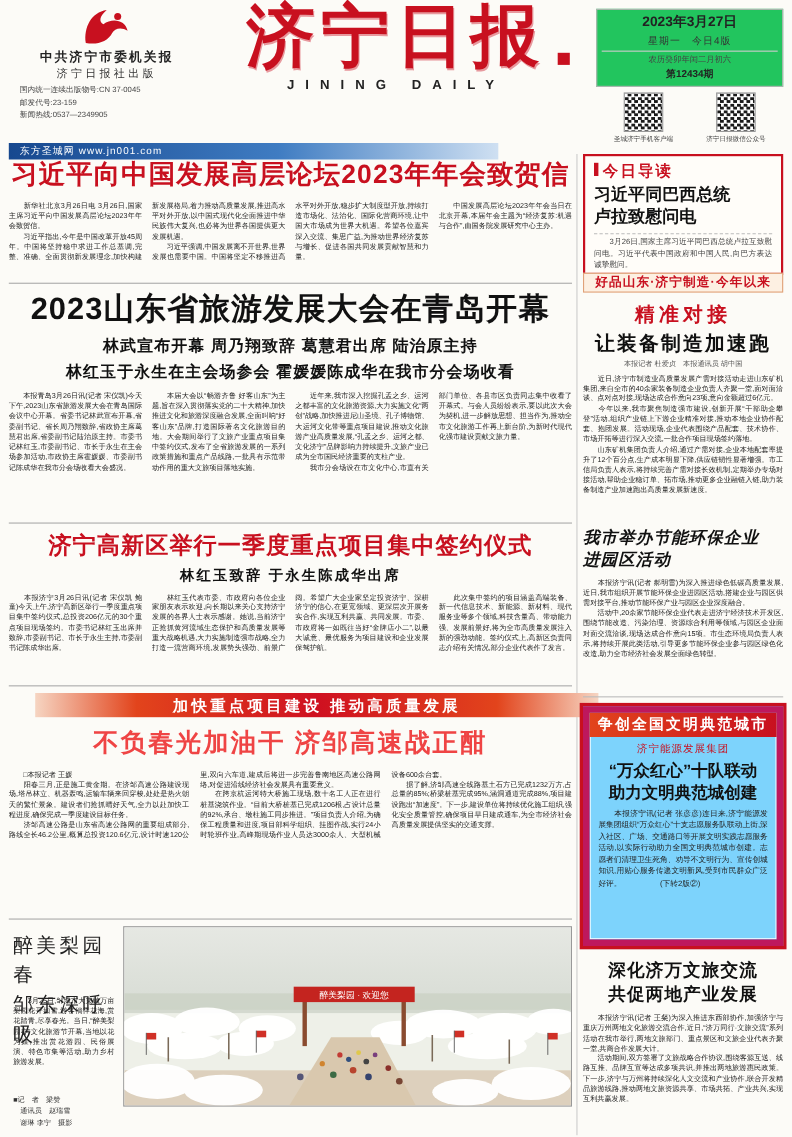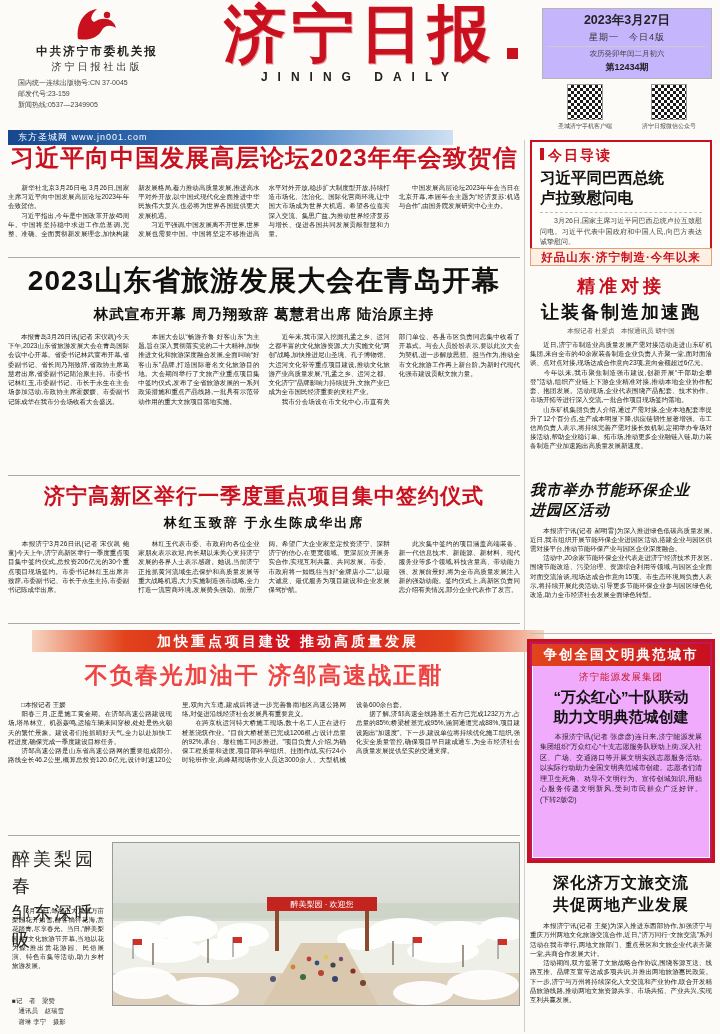--- a/index.html
+++ b/index.html
@@ -17,21 +17,21 @@
   .org2 { font-size:10px; letter-spacing:3px; color:#333; margin-top:1px; }
   .mh-info { margin-top:4px; text-align:left; font-size:7px; color:#444; line-height:1.55; padding-left:6px; }
   .mh-center { position:absolute; left:200px; top:2px; width:320px; text-align:center; }
   .paper-title {
     font-family:"Liberation Serif", serif; font-weight:bold; font-size:62px;
     color:#c8101f; letter-spacing:6px; line-height:1.05; text-shadow:1px 1px 0 #e7999e;
   }
   .paper-seal { position:absolute; right:2px; top:46px; width:11px; height:11px; background:#c8101f; }
   .paper-title-en { margin-top:3px; font-size:12px; letter-spacing:10px; color:#222; font-weight:bold; }
   .mh-right { position:absolute; right:8px; top:8px; width:170px; }
-  .date-box { border:1px solid #b5b5b5; padding:3px 4px 4px 4px; text-align:center; background:#c4b5fd; }
+  .date-box { border:1px solid #b5b5b5; padding:3px 4px 4px 4px; text-align:center; background:#22c55e; }
   .d1 { font-size:12.5px; font-weight:bold; color:#222; }
   .d2 { font-size:9px; margin-top:2px; color:#333; letter-spacing:1px; }
   .d3 { font-size:7.5px; margin-top:2px; color:#444; border-top:1px solid #ccc; padding-top:2px; }
   .d4 { font-size:9px; margin-top:2px; color:#222; font-weight:bold; }
   .qr-row { display:flex; justify-content:space-between; margin-top:5px; padding:0 8px; }
   .qr-item { text-align:center; width:70px; }
   .qr {
     width:36px; height:36px; margin:0 auto; border:1px solid #999; background:#fff;
     background-image:repeating-conic-gradient(#1a1a1a 0% 25%, #ffffff 0% 50%);
     background-size:6px 6px;
@@ -87,21 +87,21 @@
   .haopin-bar { top:248px; height:18px; border:1px solid #e0a27a; background:#fdf0e2;
     color:#c8101f; font-weight:bold; font-size:11.5px; text-align:center; line-height:17px; letter-spacing:1px; }
   .jz-sec { top:274px; height:200px; }
   .jz-h1 { font-size:18px; font-weight:bold; color:#c8101f; text-align:center; letter-spacing:4px; }
   .jz-h2 { font-size:18px; font-weight:bold; color:#111; text-align:center; letter-spacing:2px; margin-top:2px; }
   .jz-by { font-size:6.5px; color:#555; text-align:center; margin-top:3px; }
   .jz-body { margin-top:4px; height:140px; }
   .jn-sec { top:480px; height:154px; border-bottom:1px solid #bbb; }
   .jn-h { font-size:15px; font-weight:bold; color:#111; text-align:left; line-height:1.35; white-space:pre-line; letter-spacing:1px;font-style:italic; }
   .jn-body { margin-top:5px; height:104px; }
-  .civic-box { top:642px; height:218px; border:2px solid #be185d; box-shadow:0 0 0 1px #fff inset, 0 0 0 3px #c8101f; background:#f0abfc; }
+  .civic-box { top:642px; height:218px; border:6px solid #be185d; box-shadow:0 0 0 1px #fff inset, 0 0 0 3px #c8101f; background:#7dd3fc; }
   .civic-tab { height:22px; background:linear-gradient(90deg,#e2441c,#c8101f); color:#fff;
     font-weight:bold; font-size:13.5px; text-align:center; line-height:22px; letter-spacing:2px; }
   .civic-org { color:#c8101f; font-size:9.5px; text-align:center; margin-top:5px; letter-spacing:1px; }
   .civic-title { font-size:15px; font-weight:bold; color:#111; text-align:center; line-height:1.35; margin-top:3px; white-space:pre-line; }
   .civic-body { font-size:7px; line-height:1.5; text-align:justify; color:#222; padding:4px 8px 0 8px; white-space:pre-line; }
   .jw-sec { top:872px; height:158px; }
   .jw-h { font-size:16px; font-weight:bold; color:#111; text-align:center; line-height:1.35; white-space:pre-line; letter-spacing:1px; }
   .jw-body { margin-top:6px; height:108px; }
 </style>
 </head>
@@ -158,20 +158,21 @@
     <h1 class="lead-h">习近平向中国发展高层论坛2023年年会致贺信</h1>
     <div class="lead-body body-sm col4">　　新华社北京3月26日电  3月26日,国家主席习近平向中国发展高层论坛2023年年会致贺信。
 　　习近平指出,今年是中国改革开放45周年。中国将坚持稳中求进工作总基调,完整、准确、全面贯彻新发展理念,加快构建新发展格局,着力推动高质量发展,推进高水平对外开放,以中国式现代化全面推进中华民族伟大复兴,也必将为世界各国提供更大发展机遇。
 　　习近平强调,中国发展离不开世界,世界发展也需要中国。中国将坚定不移推进高水平对外开放,稳步扩大制度型开放,持续打造市场化、法治化、国际化营商环境,让中国大市场成为世界大机遇。希望各位嘉宾深入交流、集思广益,为推动世界经济复苏与增长、促进各国共同发展贡献智慧和力量。
 　　中国发展高层论坛2023年年会当日在北京开幕,本届年会主题为“经济复苏:机遇与合作”,由国务院发展研究中心主办。</div>
   </section>
 
   <section class="leftmain tour-sec rule-b" style="position:absolute;">
     <h1 class="tour-h">2023山东省旅游发展大会在青岛开幕</h1>
     <div class="tour-s1">林武宣布开幕  周乃翔致辞  葛慧君出席  陆治原主持</div>
+    <div class="tour-s2">林红玉于永生在主会场参会  霍媛媛陈成华在我市分会场收看</div>
     <div class="tour-body body-sm col4">　　本报青岛3月26日讯(记者 宋仪凯)今天下午,2023山东省旅游发展大会在青岛国际会议中心开幕。省委书记林武宣布开幕,省委副书记、省长周乃翔致辞,省政协主席葛慧君出席,省委副书记陆治原主持。市委书记林红玉,市委副书记、市长于永生在主会场参加活动,市政协主席霍媛媛、市委副书记陈成华在我市分会场收看大会盛况。
 　　本届大会以“畅游齐鲁  好客山东”为主题,旨在深入贯彻落实党的二十大精神,加快推进文化和旅游深度融合发展,全面叫响“好客山东”品牌,打造国际著名文化旅游目的地。大会期间举行了文旅产业重点项目集中签约仪式,发布了全省旅游发展的一系列政策措施和重点产品线路,一批具有示范带动作用的重大文旅项目落地实施。
 　　近年来,我市深入挖掘孔孟之乡、运河之都丰富的文化旅游资源,大力实施文化“两创”战略,加快推进尼山圣境、孔子博物馆、大运河文化带等重点项目建设,推动文化旅游产业高质量发展,“孔孟之乡、运河之都、文化济宁”品牌影响力持续提升,文旅产业已成为全市国民经济重要的支柱产业。
 　　我市分会场设在市文化中心,市直有关部门单位、各县市区负责同志集中收看了开幕式。与会人员纷纷表示,要以此次大会为契机,进一步解放思想、担当作为,推动全市文化旅游工作再上新台阶,为新时代现代化强市建设贡献文旅力量。</div>
   </section>
 
   <section class="leftmain gxq-sec rule-b" style="position:absolute;">
     <h1 class="gxq-h">济宁高新区举行一季度重点项目集中签约仪式</h1>
     <div class="gxq-s">林红玉致辞  于永生陈成华出席</div>
     <div class="gxq-body body-sm col4">　　本报济宁3月26日讯(记者 宋仪凯 鲍童)今天上午,济宁高新区举行一季度重点项目集中签约仪式,总投资206亿元的30个重点项目现场签约。市委书记林红玉出席并致辞,市委副书记、市长于永生主持,市委副书记陈成华出席。

